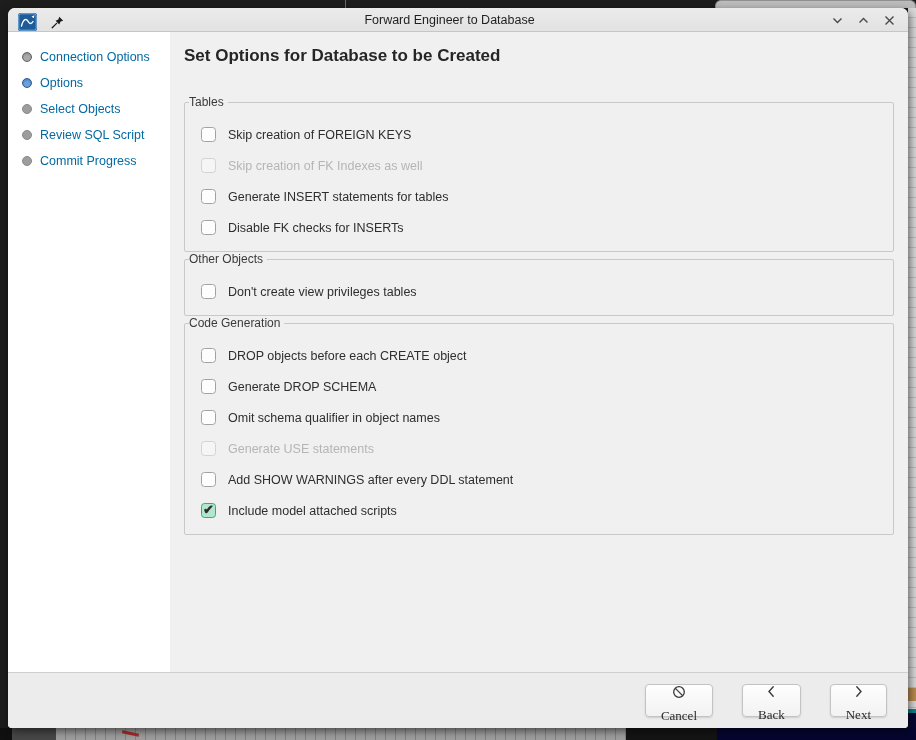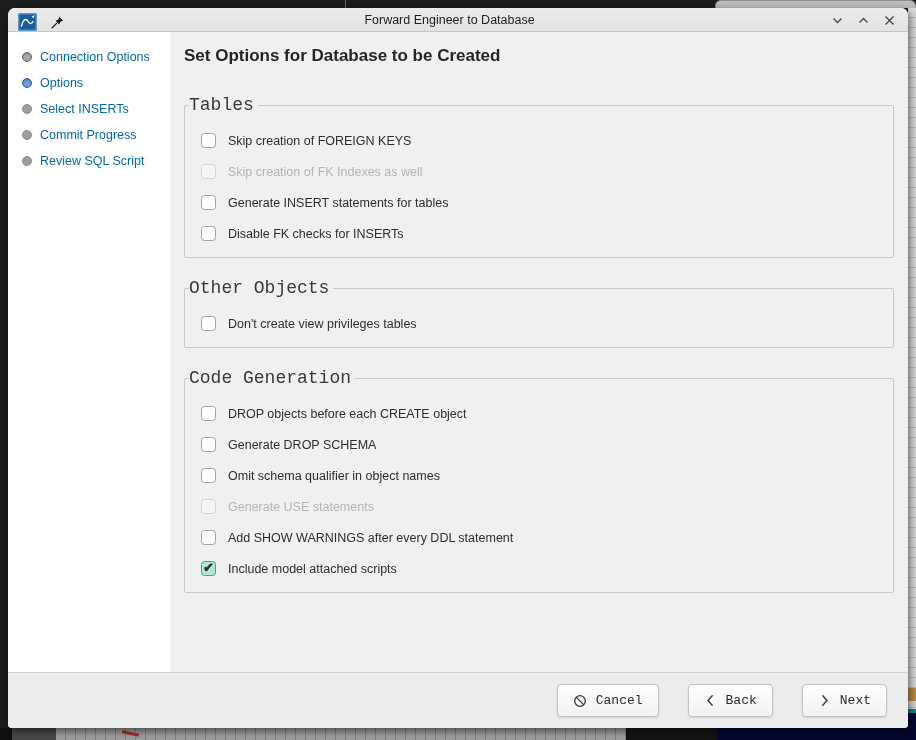--- a/index.html
+++ b/index.html
@@ -69,24 +69,24 @@
          background: #9d9d9d; border: 1px solid #8a8a8a; }
   .step[data-state="visited"] .dot { background: radial-gradient(circle at 50% 65%, #a9a9a9 40%, #7c7c7c); border-color: #5f5f5f; }
   .step[data-state="current"] .dot { background: radial-gradient(circle at 50% 65%, #6fa0d8 35%, #3a72b5); border-color: #2a5a97; }
 
   
   .content { flex: 1 1 auto; padding: 12px 14px 0 14px; background: #f0f0f0; }
   .heading { font-size: 17px; font-weight: bold; color: #252525; margin-top: 2px; }
 
   fieldset.group {
     border: 1px solid #c9c9c9; border-radius: 2px;
-    margin-top: 20px; padding: 10px 12px 8px 16px;
+    margin-top: 0; padding: 10px 12px 8px 16px;
   }
   fieldset.group:first-of-type { margin-top: 29px; }
-  fieldset.group legend { font-size: 18px; color: #3a3a3a; margin-left: -12px; padding-right: 4px; font-family: Liberation Mono, monospace; }
+  fieldset.group legend { font-size: 12px; color: #3a3a3a; margin-left: -12px; padding-right: 4px; }
 
   .opt-row { display: flex; align-items: center; padding: 8px 0; }
   .cb {
     width: 15px; height: 15px; flex: 0 0 auto; margin-right: 12px;
     background: #fdfdfd; border: 1px solid #a2a2a2; border-radius: 3.5px;
     position: relative;
   }
   .opt-row[data-state="disabled"] .cb { border-color: #d3d3d3; background: #f5f5f5; }
   .opt-row[data-state="checked"] .cb { background: #b3e6cf; border-color: #2fa98e; }
   .opt-row[data-state="checked"] .cb::after {
@@ -102,22 +102,23 @@
     display: flex; align-items: center; justify-content: flex-end;
     gap: 29px; padding-right: 21px;
   }
   .btn {
     display: inline-flex; align-items: center; gap: 9px;
     height: 33px; padding: 0 15px;
     background: linear-gradient(#fefefe, #f2f2f2);
     border: 1px solid #c3c3c3; border-radius: 4px;
     font-size: 13px; color: #2b2b2b;
     box-shadow: 0 1px 2px rgba(0,0,0,0.13);
-    font-family: Liberation Mono, monospace;
+    font-family: Liberation Serif, serif;
     cursor: default;
+    flex-direction: column;
   }
   .btn svg { flex: 0 0 auto; }
 </style>
 </head>
 <body>
 
 <div class="bg-top">
   <div class="bg-top-line"></div>
   <div class="bg-top-panel"></div>
 </div>
@@ -172,29 +173,29 @@
       <div class="step" data-state="visited">
         <span class="dot"></span>
         <span>Connection Options</span>
       </div>
       <div class="step" data-state="current">
         <span class="dot"></span>
         <span>Options</span>
       </div>
       <div class="step" data-state="pending">
         <span class="dot"></span>
-        <span>Select INSERTs</span>
+        <span>Select Objects</span>
       </div>
       <div class="step" data-state="pending">
         <span class="dot"></span>
+        <span>Review SQL Script</span>
+      </div>
+      <div class="step" data-state="pending">
+        <span class="dot"></span>
         <span>Commit Progress</span>
-      </div>
-      <div class="step" data-state="pending">
-        <span class="dot"></span>
-        <span>Review SQL Script</span>
       </div>
     </div>
 
     <div class="content">
       <div class="heading">Set Options for Database to be Created</div>
 
       <fieldset class="group">
         <legend>Tables</legend>
         <div class="opt-row" data-state="unchecked">
           <span class="cb"></span>

